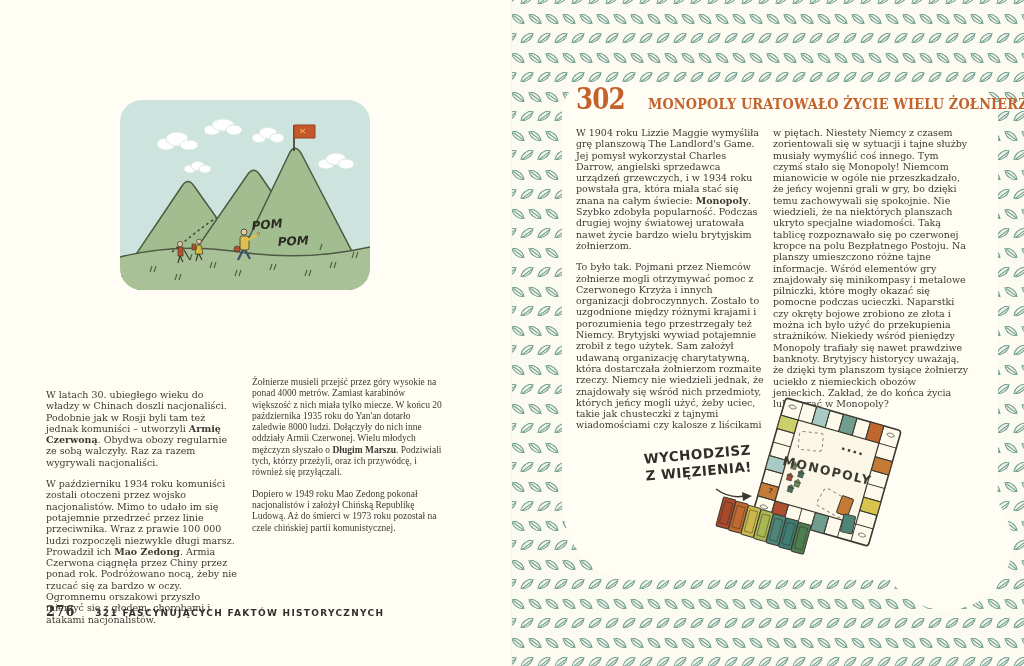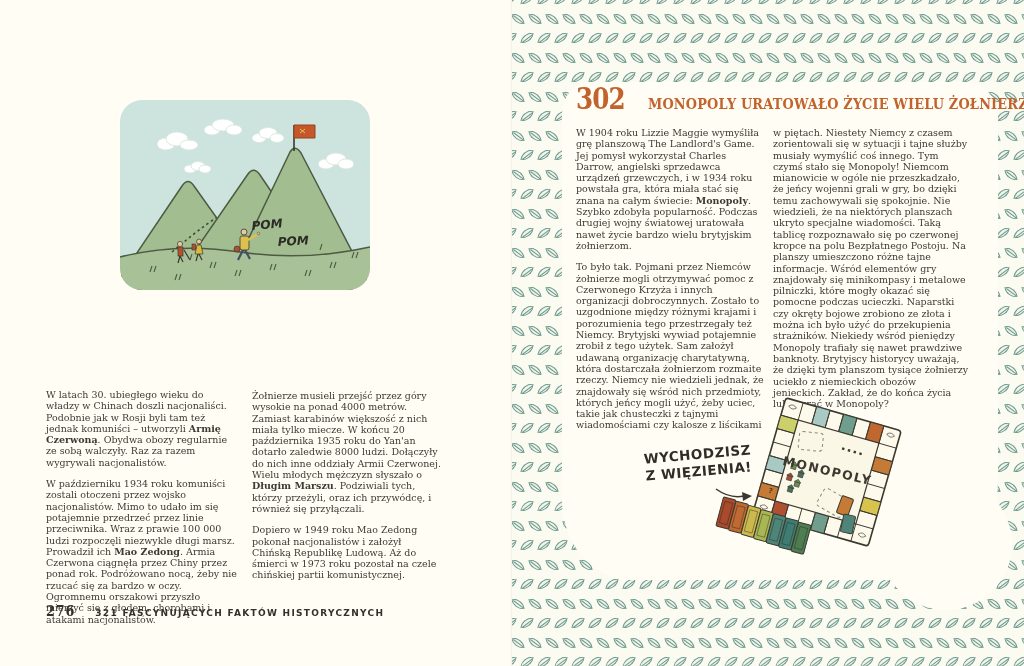--- a/index.html
+++ b/index.html
@@ -27,21 +27,21 @@
     font-size:30px;letter-spacing:-1px;color:var(--accent,#c2632e);
     transform:scaleX(.82);transform-origin:left bottom;line-height:1;}
   .fact-title{display:inline-block;font-family:"DejaVu Serif",serif;font-weight:bold;
     font-size:14px;letter-spacing:.2px;color:var(--accent,#c2632e);
     transform:scaleX(.92);transform-origin:left bottom;white-space:nowrap;}
   #head-301{left:46px;top:352px;}
   #head-302{left:64px;top:84px;}
 
   .col{position:absolute;}
   #l-col1{left:46px;top:389px;width:193px;}
-  #l-col2{left:252px;top:390px;width:190px;}
+  #l-col2{left:252px;top:377px;width:190px;font-family:Liberation Serif, serif;}
   #r-col1{left:64px;top:127px;width:190px;}
   #r-col2{left:261px;top:127px;width:196px;}
   .bp{margin:0 0 10px 0;font-size:9.5px;line-height:11.3px;color:var(--text,#3d3a33);}
   .bp b{font-weight:bold;}
 
   .footer{position:absolute;left:46px;top:602px;display:flex;align-items:baseline;gap:15px;color:#33312a;}
   .footer-num{display:inline-block;font-family:"DejaVu Serif",serif;font-weight:bold;font-size:15px;
     transform:scaleX(.85);transform-origin:left bottom;letter-spacing:1px;}
   .footer-title{font-family:"DejaVu Sans",sans-serif;font-weight:bold;font-size:9px;letter-spacing:1.3px;}
 
@@ -127,21 +127,21 @@
         <circle cx="0" cy="-6" r="3" fill="#e8c9a4" stroke="#3a392f" stroke-width=".8"></circle>
       </g>
       <path d="M30,172 l2,-6 m2,6 l2,-6 M55,180 l2,-6 m2,6 l2,-6 M90,168 l2,-6 m2,6 l2,-6 M115,176 l2,-6 m2,6 l2,-6 M150,170 l2,-6 m2,6 l2,-6 M185,176 l2,-6 m2,6 l2,-6 M210,168 l2,-6 m2,6 l2,-6 M232,158 l2,-6 m2,6 l2,-6 M70,160 l2,-6 M200,150 l2,-6" stroke="#4e5a43" stroke-width="1.1" fill="none"></path>
       <text x="132" y="130" font-size="12" font-weight="bold" font-style="italic" fill="#2c2b24" transform="rotate(-5 132 130)">POM</text>
       <text x="158" y="146" font-size="12" font-weight="bold" font-style="italic" fill="#2c2b24" transform="rotate(-3 158 146)">POM</text>
     </svg>
   </div>
 
 
   <div class="col" id="l-col1">
-      <p class="bp"><span>W latach 30. ubiegłego wieku do władzy w Chinach doszli nacjonaliści. Podobnie jak w Rosji byli tam też jednak komuniści – utworzyli </span><b>Armię Czerwoną</b><span>. Obydwa obozy regularnie ze sobą walczyły. Raz za razem wygrywali nacjonalistów.</span></p>
+      <p class="bp"><span>W latach 30. ubiegłego wieku do władzy w Chinach doszli nacjonaliści. Podobnie jak w Rosji byli tam też jednak komuniści – utworzyli </span><b>Armię Czerwoną</b><span>. Obydwa obozy regularnie ze sobą walczyły. Raz za razem wygrywali nacjonaliści.</span></p>
       <p class="bp"><span>W październiku 1934 roku komuniści zostali otoczeni przez wojsko nacjonalistów. Mimo to udało im się potajemnie przedrzeć przez linie przeciwnika. Wraz z prawie 100 000 ludzi rozpoczęli niezwykle długi marsz. Prowadził ich </span><b>Mao Zedong</b><span>. Armia Czerwona ciągnęła przez Chiny przez ponad rok. Podróżowano nocą, żeby nie rzucać się za bardzo w oczy. Ogromnemu orszakowi przyszło mierzyć się z głodem, chorobami i atakami nacjonalistów.</span></p>
     </div>
   <div class="col" id="l-col2">
       <p class="bp"><span>Żołnierze musieli przejść przez góry wysokie na ponad 4000 metrów. Zamiast karabinów większość z nich miała tylko miecze. W końcu 20 października 1935 roku do Yan'an dotarło zaledwie 8000 ludzi. Dołączyły do nich inne oddziały Armii Czerwonej. Wielu młodych mężczyzn słyszało o </span><b>Długim Marszu</b><span>. Podziwiali tych, którzy przeżyli, oraz ich przywódcę, i również się przyłączali.</span></p>
       <p class="bp"><span>Dopiero w 1949 roku Mao Zedong pokonał nacjonalistów i założył Chińską Republikę Ludową. Aż do śmierci w 1973 roku pozostał na czele chińskiej partii komunistycznej.</span></p>
     </div>
 
   <div class="footer">
     <span class="footer-num">276</span>
     <span class="footer-title">321 FASCYNUJĄCYCH FAKTÓW HISTORYCZNYCH</span>

